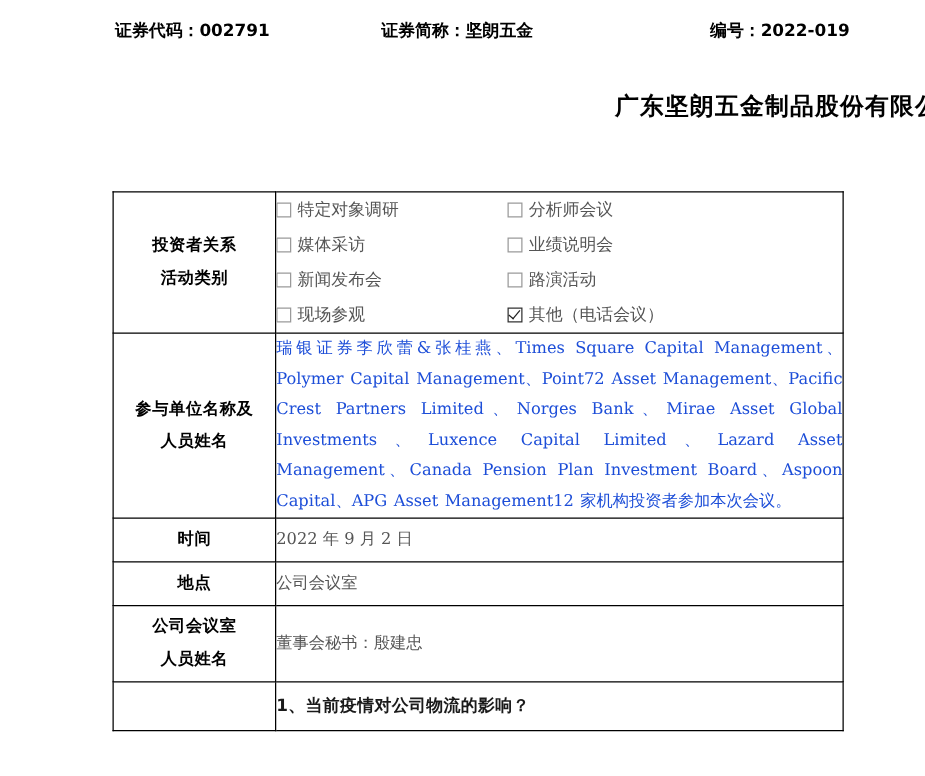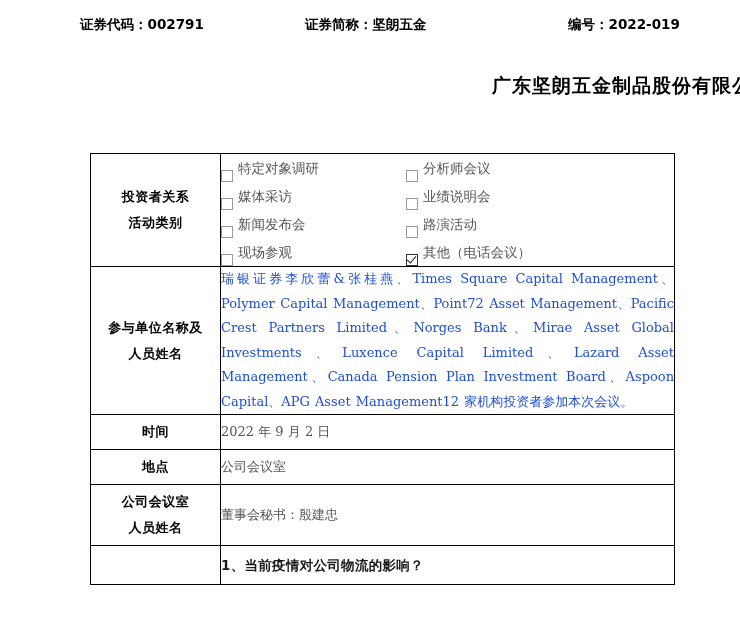--- a/index.html
+++ b/index.html
@@ -25,21 +25,21 @@
     height: 30px;
     display: flex;
     align-items: center;
     font-family: "DejaVu Sans", "Liberation Sans", sans-serif;
     font-weight: bold;
     font-size: 13.5px;
     color: #000000;
     letter-spacing: 0px;
   }
   .hdr-item { white-space: nowrap; }
-  .hdr-code { position: absolute; left: 80px; }
+  .hdr-code { position: absolute; left: 92px; }
   .hdr-abbr { position: absolute; left: 305px; }
   .hdr-num  { position: absolute; left: 568px; }
 
   
   .title-block {
     position: absolute;
     top: 72px;
     left: 0;
     width: 740px;
     text-align: right;
@@ -110,21 +110,21 @@
   
   .cb-grid {
     padding: 10px 10px 10px 12px;
   }
   .cb-row {
     display: flex;
     line-height: 28px;
   }
   .cb-item {
     display: flex;
-    align-items: flex-end;
+    align-items: center;
     font-family: "DejaVu Serif", "Liberation Serif", serif;
     font-size: 13.5px;
     color: #555555;
     white-space: nowrap;
   }
   .cb-col-a { width: 185px; }
   .cb-col-b { width: 240px; }
   .cb-box {
     display: inline-block;
     width: 10px;

